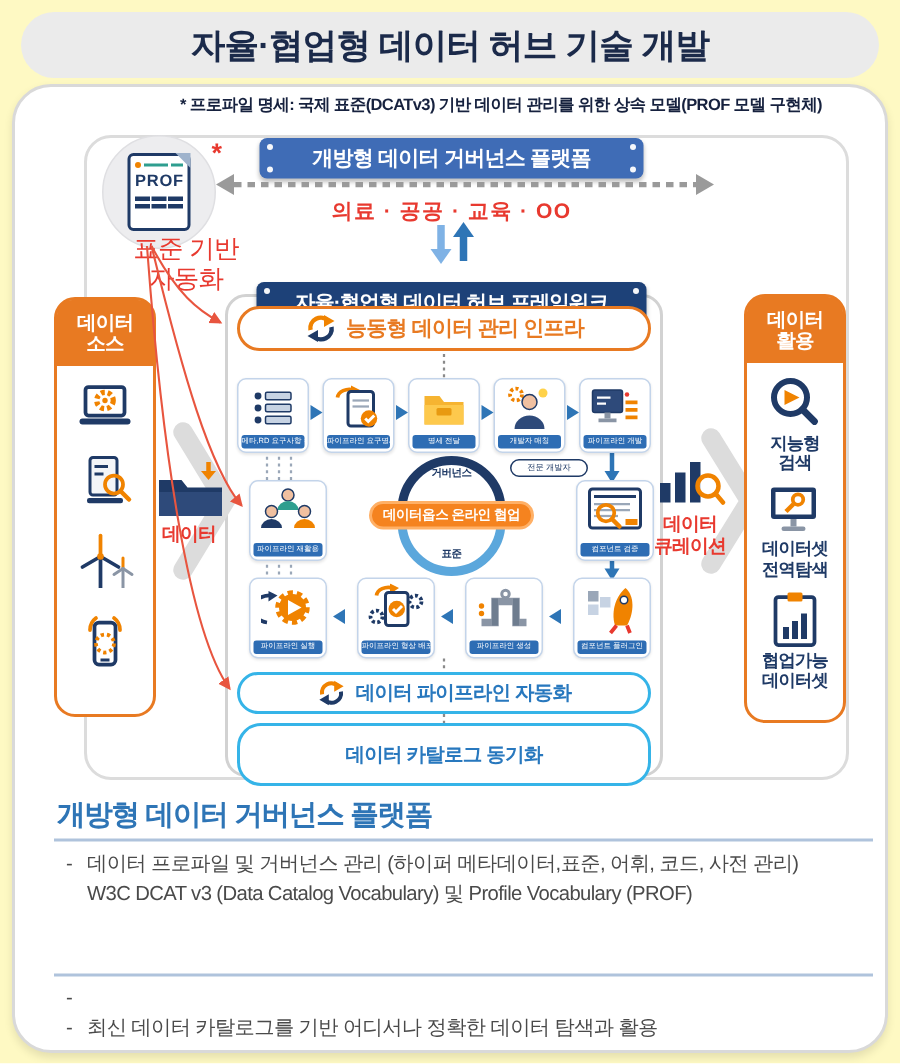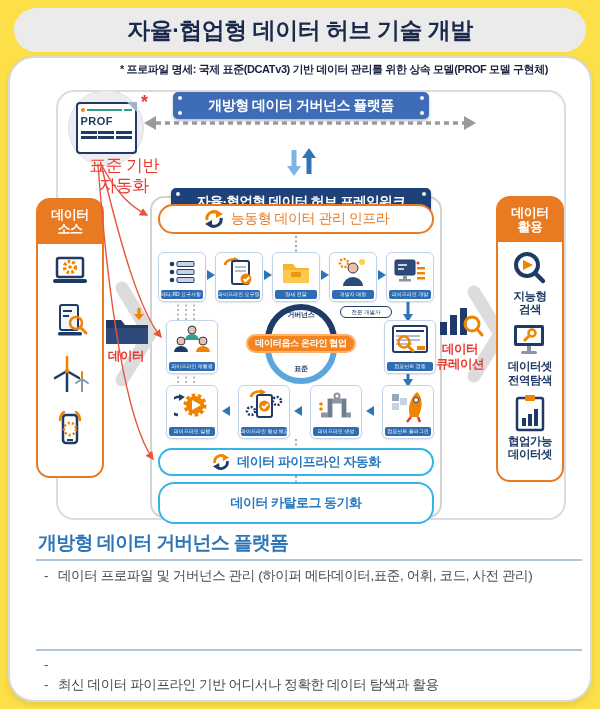--- a/index.html
+++ b/index.html
@@ -1,18 +1,18 @@
 <!DOCTYPE html>
 <html><head>
 <meta charset="utf-8">
 <style>
   html,body{margin:0;padding:0;background:#fff;}
   *{box-sizing:border-box;}
   body{font-family:"Liberation Sans","DejaVu Sans",sans-serif;}
-  .stage{position:relative;width:600px;height:709px;background:#fde047;overflow:hidden;}
+  .stage{position:relative;width:600px;height:709px;background:#fef9c3;overflow:hidden;}
   .abs{position:absolute;}
   .pre{white-space:pre-line;}
 
   .title-bar{left:14px;top:8px;width:572px;height:44px;background:#ebebeb;border-radius:22px;
     display:flex;align-items:center;justify-content:center;color:#1b2a4a;font-size:23px;font-weight:800;letter-spacing:-0.5px;}
   .outer-card{left:8px;top:56px;width:584px;height:646px;border:2px solid #d9d9d9;border-radius:26px;background:#fff;
     box-shadow:0 3px 6px rgba(0,0,0,0.10);}
   .subtitle{left:120px;top:62px;width:466px;color:#16213e;font-size:11px;font-weight:700;letter-spacing:-0.4px;}
 
   .diagram-frame{left:56px;top:90px;width:510px;height:430px;border:2px solid #dcdcdc;border-radius:18px;background:#fff;}
@@ -21,33 +21,33 @@
   .banner{display:flex;align-items:center;justify-content:center;color:#fff;font-weight:800;border-radius:5px;
     box-shadow:0 2px 3px rgba(0,0,0,0.25);}
   .gov-banner{left:173px;top:92px;width:256px;height:27px;background:#3f6cb6;font-size:14px;letter-spacing:-0.5px;}
   .fw-banner{left:171px;top:188px;width:260px;height:28px;background:#1d4178;font-size:13.5px;letter-spacing:-0.5px;z-index:3;}
   .bdot{position:absolute;width:4px;height:4px;border-radius:50%;background:#fff;opacity:.95;}
 
   .domains{left:180px;top:132px;width:242px;text-align:center;color:#e8392f;font-weight:800;font-size:14px;letter-spacing:1px;}
 
   .prof-circle{left:68px;top:90px;width:76px;height:76px;border-radius:50%;background:#ededef;border:1px solid #dfdfe2;
     display:flex;align-items:center;justify-content:center;z-index:3;}
-  .prof-doc{position:relative;width:61px;height:52px;background:#fff;border:2.5px solid #1f3a66;border-radius:4px;padding:4px 3px;}
+  .prof-doc{position:relative;width:42px;height:52px;background:#fff;border:2.5px solid #1f3a66;border-radius:4px;padding:4px 3px;}
   .prof-fold{position:absolute;right:-2px;top:-2px;width:0;height:0;border-left:10px solid transparent;border-top:10px solid #9fb3cc;}
   .prof-top{display:flex;align-items:center;gap:2px;margin-bottom:2px;}
   .prof-dot{width:4px;height:4px;border-radius:50%;background:#f08300;}
   .prof-tline{height:2px;background:#2e9e8f;flex:1;}
   .prof-name{font-size:11px;font-weight:800;color:#1f3a66;letter-spacing:.5px;line-height:14px;}
   .prof-bars{display:grid;grid-template-columns:1fr 1fr 1fr;gap:1.5px;margin-top:3px;}
   .prof-bar{height:3px;background:#1f3a66;}
   .prof-ast{left:141px;top:92px;color:#e8392f;font-size:18px;font-weight:800;z-index:3;}
   .std-note{left:86px;top:156px;width:76px;text-align:center;color:#e8392f;font-weight:400;font-size:17px;line-height:1.15;letter-spacing:-0.5px;z-index:3;}
 
   .pill{display:flex;align-items:center;justify-content:center;gap:6px;background:#fff;border-radius:16px;z-index:3;}
-  .infra-pill{left:158px;top:204px;width:276px;height:30px;border:2.5px solid #e87a22;color:#e87a22;font-weight:400;font-size:14px;letter-spacing:-0.5px;text-align:right;}
+  .infra-pill{left:158px;top:204px;width:276px;height:30px;border:2.5px solid #e87a22;color:#e87a22;font-weight:700;font-size:14px;letter-spacing:-0.5px;text-align:right;}
   .pipe-pill{left:158px;top:448px;width:276px;height:28px;border:2px solid #35b4e8;color:#2878be;font-weight:800;font-size:13px;letter-spacing:-0.5px;}
   .cat-pill{left:158px;top:482px;width:276px;height:42px;border:2px solid #35b4e8;color:#2878be;font-weight:800;font-size:13px;letter-spacing:-0.5px;}
 
   .col{width:68px;border:2px solid #e87a22;border-radius:14px;background:#fff;z-index:3;}
   .col-head{height:44px;background:#e87a22;border-radius:10px 10px 0 0;color:#fff;font-weight:800;font-size:13px;
     display:flex;align-items:center;justify-content:center;text-align:center;line-height:1.1;letter-spacing:-0.5px;}
   .col-body{display:flex;flex-direction:column;align-items:center;}
   .rlabel{color:#1f3a66;font-weight:700;font-size:11.5px;text-align:center;line-height:1.15;letter-spacing:-0.5px;margin:2px 0 6px;}
 
   .fbox{position:absolute;width:48px;height:50px;background:#fff;border:1.5px solid #c3d4ea;border-radius:6px;
@@ -142,20 +142,21 @@
     <path d="M98,164 C108,300 126,422 153,459" stroke="#e8553f" stroke-width="1.4" fill="none" marker-end="url(#ra)"></path>
   </svg>
 
   <div class="abs banner gov-banner">
     <span>개방형 데이터 거버넌스 플랫폼</span>
     <span class="bdot" style="left:5px;top:4px"></span>
       <span class="bdot" style="right:5px;top:4px"></span>
     <span class="bdot" style="left:5px;bottom:4px"></span>
       <span class="bdot" style="right:5px;bottom:4px"></span>
   </div>
+  <div class="abs domains">의료 · 공공 · 교육 · OO</div>
   <div class="abs banner fw-banner">
     <span>자율·협업형 데이터 허브 프레임워크</span>
     <span class="bdot" style="left:5px;top:4px"></span>
       <span class="bdot" style="right:5px;top:4px"></span>
     <span class="bdot" style="left:5px;bottom:4px"></span>
       <span class="bdot" style="right:5px;bottom:4px"></span>
   </div>
 
   <div class="abs prof-circle">
     <div class="prof-doc">
@@ -432,27 +433,28 @@
 
   <div class="abs sec-head" style="left:38px;top:530px;">개방형 데이터 거버넌스 플랫폼</div>
   <div class="abs sec-rule" style="left:36px;top:559px;width:546px;"></div>
   <div class="abs" style="left:44px;top:566px;width:534px;">
     <div class="bullet">
       <span class="dash">-</span>
       <span>데이터 프로파일 및 거버넌스 관리 (하이퍼 메타데이터,표준, 어휘, 코드, 사전 관리)</span>
     </div>
     <div class="bullet">
       <span class="dash"></span>
+      <span>W3C DCAT v3 (Data Catalog Vocabulary) 및 Profile Vocabulary (PROF)</span>
     </div>
   </div>
 
   <div class="abs sec-rule" style="left:36px;top:649px;width:546px;"></div>
   <div class="abs" style="left:44px;top:655px;width:534px;">
     <div class="bullet">
       <span class="dash">-</span>
     </div>
     <div class="bullet">
       <span class="dash">-</span>
-      <span>최신 데이터 파이프라인 기반 어디서나 정확한 데이터 탐색과 활용</span>
+      <span>최신 데이터 카탈로그를 기반 어디서나 정확한 데이터 탐색과 활용</span>
     </div>
   </div>
 
 </div>
 
 </body></html>

